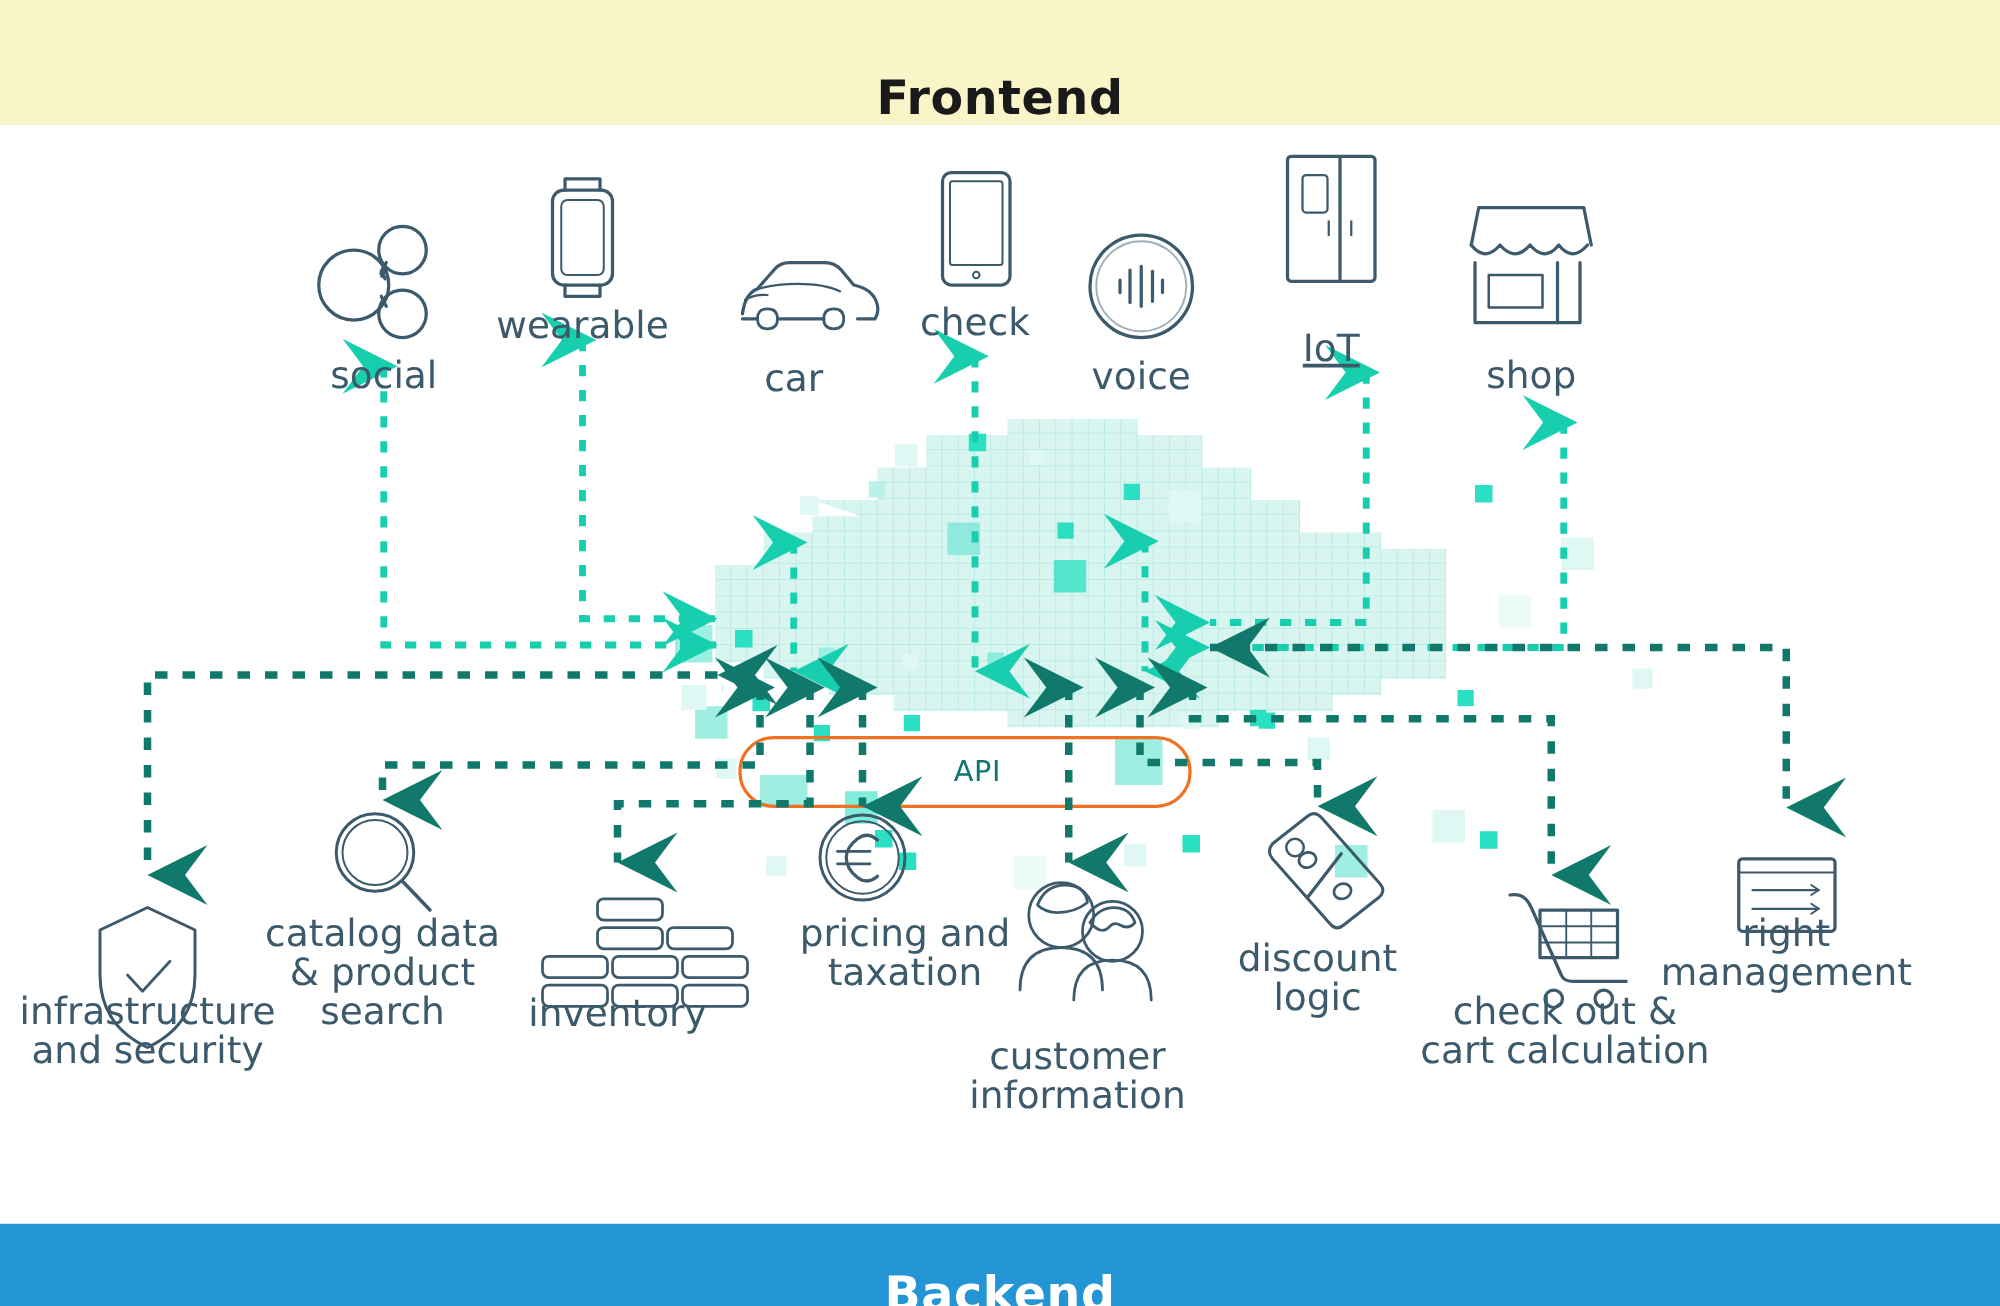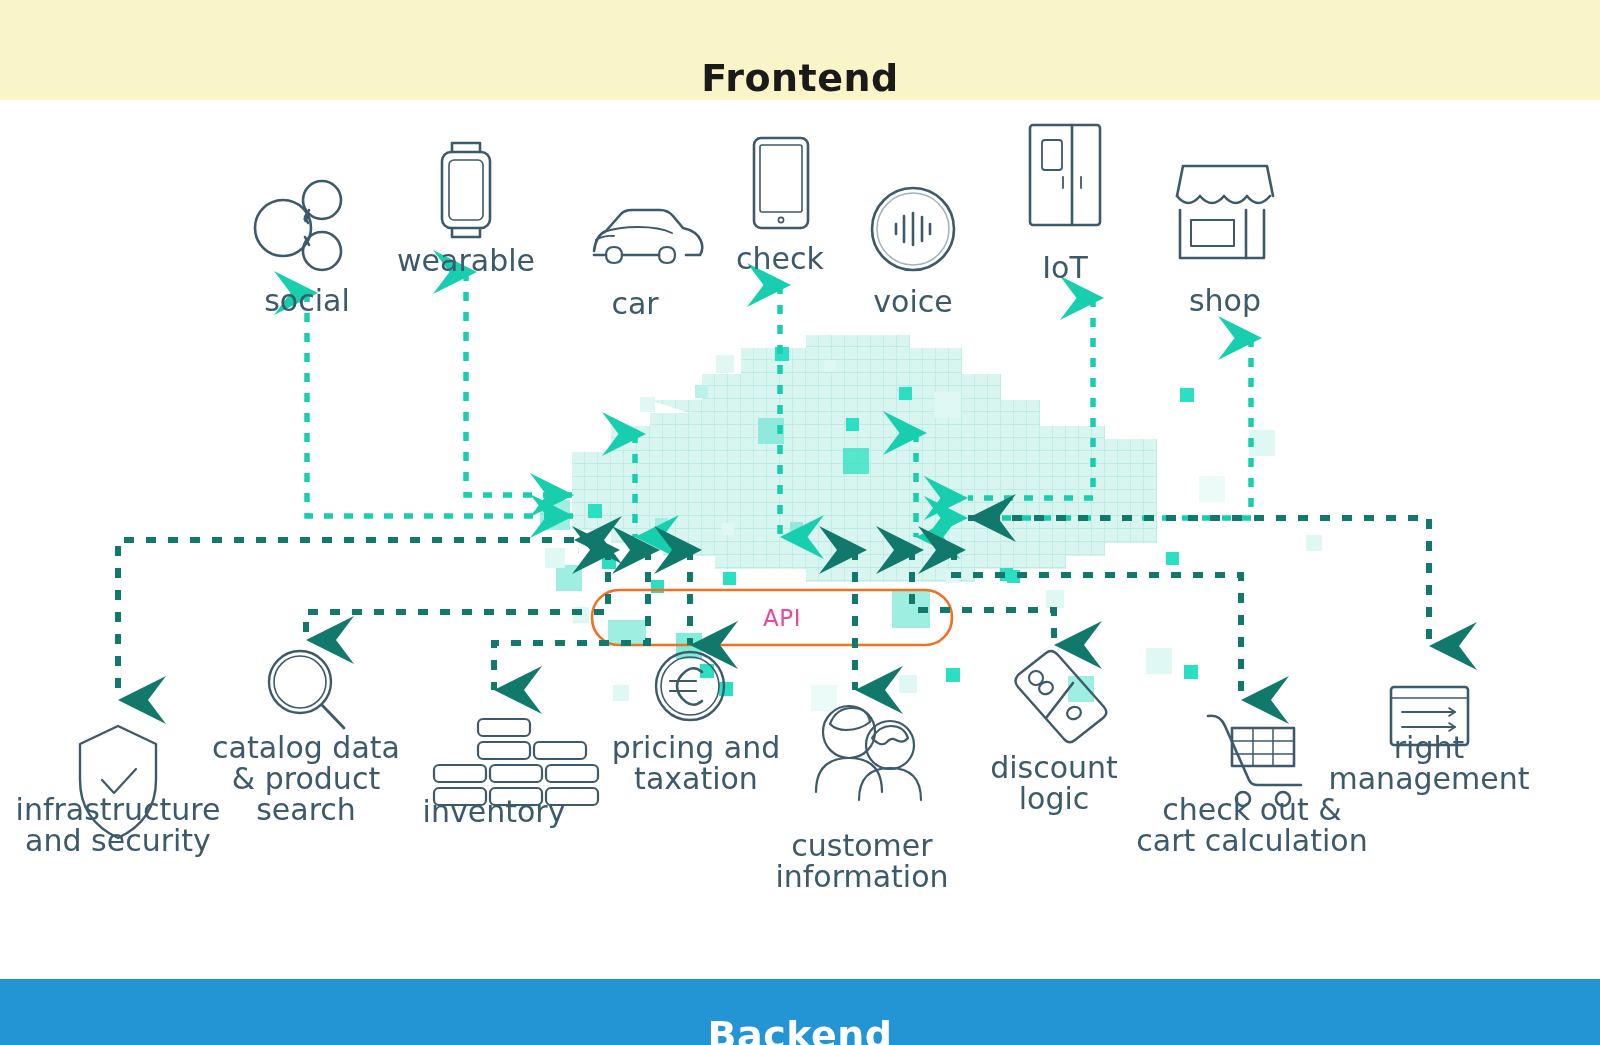--- a/index.html
+++ b/index.html
@@ -31,21 +31,21 @@
     text-align:center;
     color:#3C5A6B;
     font-size:30px;
     line-height:31px;
     font-family:"DejaVu Sans","Liberation Sans",sans-serif;
     transform:translateX(-50%);
     white-space:pre-line;
     pointer-events:none;
   }
   .api-label{
-    position:absolute;color:#ec4899;font-size:23px;
+    position:absolute;color:#0f766e;font-size:23px;
     transform:translate(-50%,-50%);letter-spacing:.5px;
   }
 </style>
 </head>
 <body>
 
 <div id="stage">
 
   <div class="banner" id="frontend-banner">
     <span>Frontend</span>
@@ -332,30 +332,30 @@
 
     <div id="label-layer">
 
       <div class="api-label" style="left:782px;top:518px;">API</div>
 
       <div class="node-label" style="left:307px;top:185px;">social</div>
       <div class="node-label" style="left:466px;top:145px;">wearable</div>
       <div class="node-label" style="left:635px;top:188px;">car</div>
       <div class="node-label" style="left:780px;top:143px;">check</div>
       <div class="node-label" style="left:913px;top:186px;">voice</div>
-      <div class="node-label" style="left:1065px;top:152px;">IoT</div>
+      <div class="node-label" style="left:1065px;top:164px;text-decoration:underline;">IoT</div>
       <div class="node-label" style="left:1225px;top:185px;">shop</div>
 
       <div class="node-label" style="left:118px;top:694px;">infrastructure
 and security</div>
       <div class="node-label" style="left:306px;top:632px;">catalog data
 &amp; product
 search</div>
       <div class="node-label" style="left:494px;top:696px;">inventory</div>
-      <div class="node-label" style="left:696px;top:632px;">pricing and
+      <div class="node-label" style="left:724px;top:632px;">pricing and
 taxation</div>
       <div class="node-label" style="left:862px;top:694px;margin-top:36px;">customer
 information</div>
       <div class="node-label" style="left:1054px;top:652px;">discount
 logic</div>
       <div class="node-label" style="left:1252px;top:694px;">check out &amp;
 cart calculation</div>
       <div class="node-label" style="left:1429px;top:632px;">right
 management</div>
     </div>

